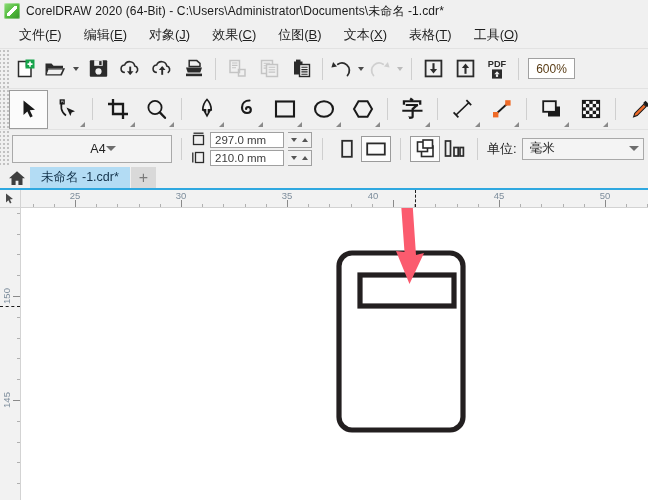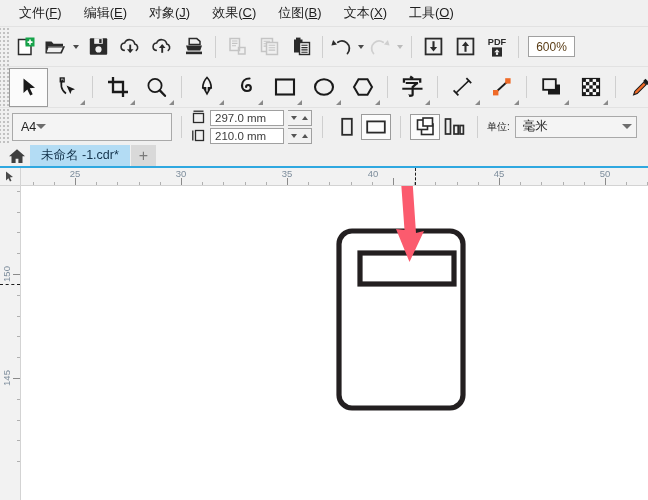--- a/index.html
+++ b/index.html
@@ -95,22 +95,22 @@
     display: flex; align-items: center; justify-content: center;
     position: relative; cursor: default;
   }
   .tool-btn.selected { background: #fbfbfb; box-shadow: inset 0 0 0 1px #9b9b9b; }
 
   
   .toolbar-props { height: 38px; flex: 0 0 38px; }
   .page-select {
     width: 160px; height: 28px; background: #f4f4f4;
     border: 1px solid #a9a9a9;
-    display: flex; align-items: center; justify-content: flex-start;
-    padding: 0 4px 0 8px; font-size: 12.5px; color: #222; cursor: default;
+    display: flex; align-items: center; justify-content: center;
+    padding: 0 4px 0 26px; font-size: 12.5px; color: #222; cursor: default;
   }
   .caret-dn {
     width: 0; height: 0;
     border-left: 5px solid transparent; border-right: 5px solid transparent;
     border-top: 5px solid #6d6d6d;
   }
   .dim-group { display: flex; flex-direction: column; gap: 2px; }
   .dim-row { display: flex; align-items: center; gap: 4px; height: 16px; }
   .dim-icon { width: 15px; height: 15px; flex: 0 0 15px; position: relative; }
   .dim-input {
@@ -128,21 +128,21 @@
     border-left: 3px solid transparent; border-right: 3px solid transparent;
     display: block;
   }
   .spin i.dn { border-top: 4px solid #555; }
   .spin i.up { border-bottom: 4px solid #555; }
   .orient-btn {
     width: 28px; height: 26px; display: flex; align-items: center; justify-content: center;
     cursor: default;
   }
   .orient-btn.selected { background: #fcfcfc; box-shadow: inset 0 0 0 1px #9b9b9b; }
-  .unit-label { font-size: 10px; color: #1f1f1f; margin-right: 5px; white-space: nowrap; }
+  .unit-label { font-size: 13px; color: #1f1f1f; margin-right: 5px; white-space: nowrap; }
   .unit-select {
     width: 122px; height: 22px; background: #f4f4f4; border: 1px solid #a9a9a9;
     display: flex; align-items: center; justify-content: space-between;
     padding: 0 4px 0 7px; font-size: 12.5px; color: #1c1c1c; cursor: default;
   }
 
   
   .tabstrip {
     height: 23px; flex: 0 0 23px; display: flex; align-items: flex-end;
     background: #f0f0f0; border-bottom: 2px solid #2fa8e0;
@@ -206,28 +206,33 @@
   .canvas {
     flex: 1 1 auto; position: relative; background: #ffffff; overflow: hidden;
   }
   .drawing { position: absolute; left: 0; top: 0; }
 </style>
 </head>
 <body>
 
 <div id="app">
 
+  <div class="titlebar">
+    <div class="app-icon"></div>
+    <div class="title-text">CorelDRAW 2020 (64-Bit) - C:\Users\Administrator\Documents\未命名 -1.cdr*</div>
+  </div>
 
   <div class="menubar">
     <div class="menu-item"><span>文件</span>(<span class="mn">F</span>)</div>
     <div class="menu-item"><span>编辑</span>(<span class="mn">E</span>)</div>
     <div class="menu-item"><span>对象</span>(<span class="mn">J</span>)</div>
     <div class="menu-item"><span>效果</span>(<span class="mn">C</span>)</div>
     <div class="menu-item"><span>位图</span>(<span class="mn">B</span>)</div>
     <div class="menu-item"><span>文本</span>(<span class="mn">X</span>)</div>
+    <div class="menu-item"><span>表格</span>(<span class="mn">T</span>)</div>
     <div class="menu-item"><span>工具</span>(<span class="mn">O</span>)</div>
   </div>
 
   <div class="toolbar toolbar-standard">
     <div class="grip"></div>
 
     <div class="tb-btn">
       <svg width="22" height="22" viewBox="0 0 22 22">
         <path d="M4.5 3.5h8l4.5 4.5v10.5h-12.5z" fill="#fff" stroke="#2b2b2b" stroke-width="1.5"></path>
         <path d="M12.5 3.5v4.5h4.5" fill="none" stroke="#2b2b2b" stroke-width="1.5"></path>

